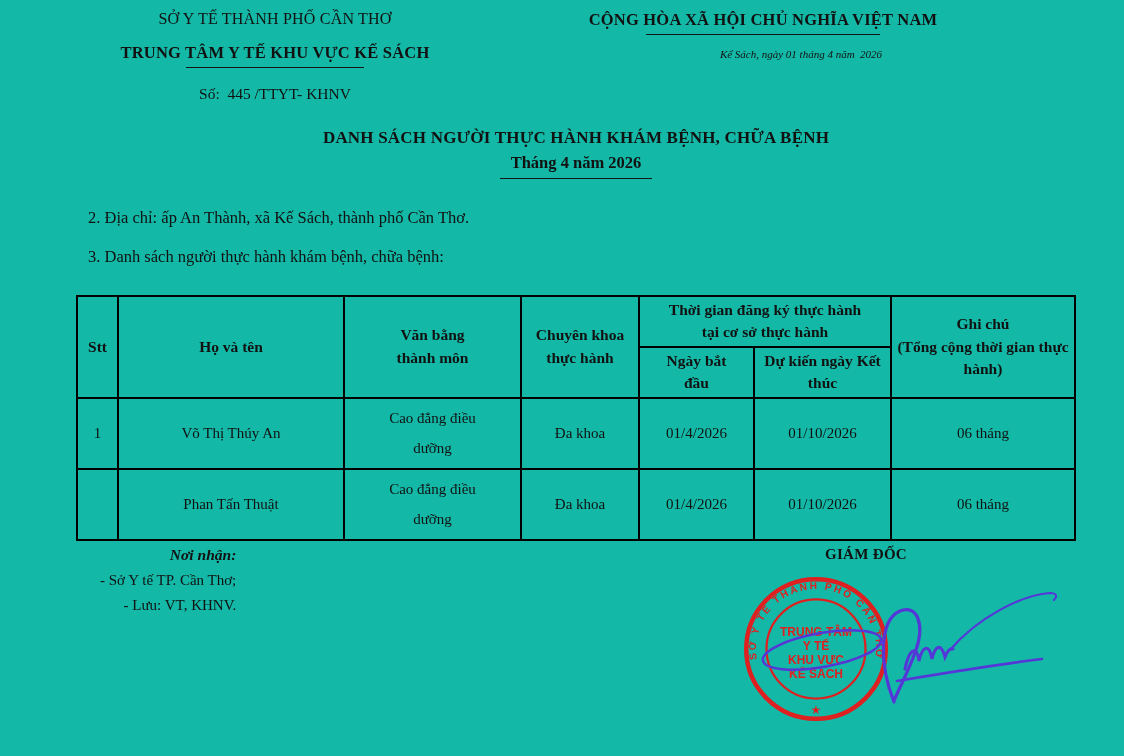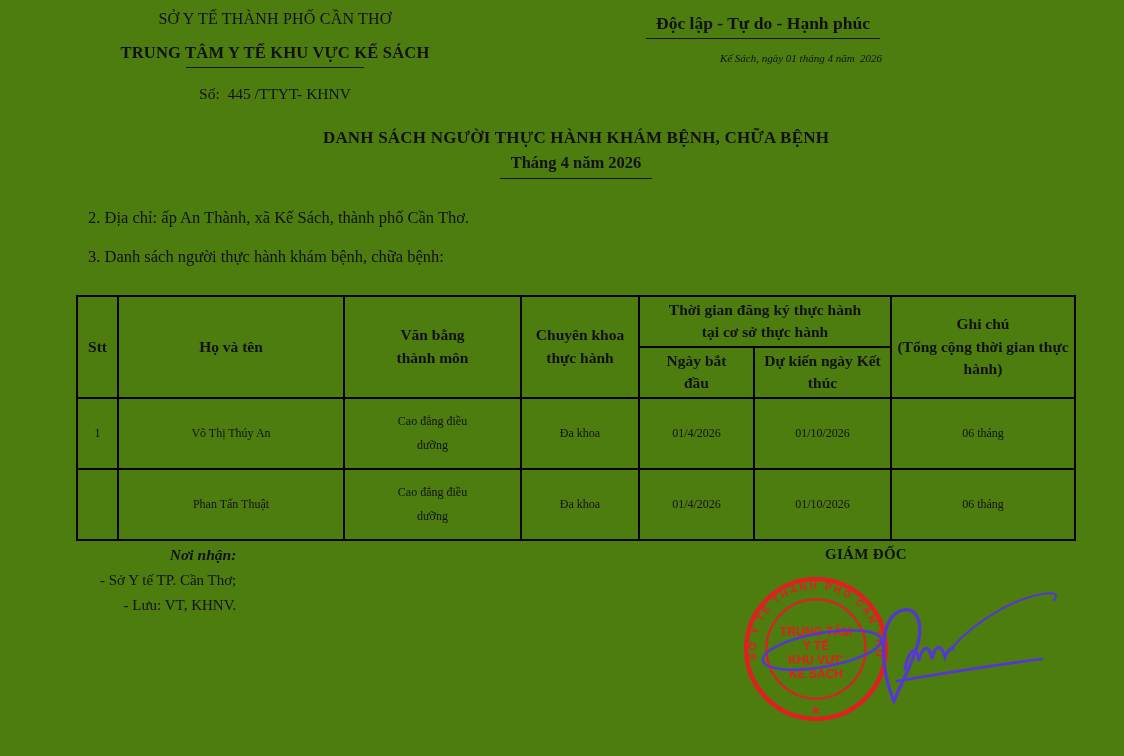--- a/index.html
+++ b/index.html
@@ -1,17 +1,17 @@
 <!DOCTYPE html>
 <html><head>
 <meta charset="utf-8">
 <style>
   html,body{margin:0;padding:0;background:#ffffff;}
   .page{
-    position:relative;width:1124px;height:756px;background:#4d7c0f;overflow:hidden;
+    position:relative;width:1124px;height:756px;background:#14b8a6;overflow:hidden;
     font-family:"Liberation Serif","DejaVu Serif",serif;color:#111;
   }
   .pre{white-space:pre-wrap;}
 
   
   .hdr-left{position:absolute;left:70px;top:10px;width:410px;text-align:center;}
   .hdr-left .l1{font-size:16px;letter-spacing:.2px;}
   .hdr-left .l2{font-size:16.5px;font-weight:bold;margin-top:15px;letter-spacing:.2px;}
   .hdr-left .doc-no{font-size:15.5px;margin-top:17px;}
   .hdr-right{position:absolute;left:553px;top:10px;width:420px;text-align:center;}
@@ -32,21 +32,21 @@
   .paras{position:absolute;left:88px;top:204px;width:990px;}
   .paras p{margin:0 0 11.5px 0;font-size:16.5px;line-height:1.65;white-space:pre-wrap;}
 
   
   table.doc{position:absolute;left:76px;top:295px;width:998px;border-collapse:collapse;table-layout:fixed;}
   table.doc th,table.doc td{border:2px solid #000;padding:2px 3px;text-align:center;vertical-align:middle;}
   table.doc th{font-size:15.5px;font-weight:bold;line-height:1.45;}
   table.doc thead tr.h1{height:46px;}
   table.doc thead tr.h2{height:44px;}
   table.doc tbody tr{height:71px;}
-  table.doc td{font-size:12px;line-height:2.05;}
+  table.doc td{font-size:15px;line-height:2.05;}
   .wrap70{display:inline-block;max-width:72px;}
   .wrap90{display:inline-block;max-width:92px;}
   .wrap95{display:inline-block;max-width:98px;}
   .wrap210{display:inline-block;max-width:212px;}
 
   
   .recipients{position:absolute;left:100px;top:546px;font-size:15px;text-align:right;}
   .recipients .label{font-weight:bold;font-style:italic;font-size:15.5px;margin-bottom:6px;}
   .recipients .line{margin-top:3px;line-height:1.45;}
   .sign-title{position:absolute;left:791px;top:546px;width:150px;text-align:center;font-size:15px;font-weight:bold;letter-spacing:.3px;}
@@ -62,21 +62,21 @@
 <div class="page">
 
   <div class="hdr-left">
     <div class="l1">SỞ Y TẾ THÀNH PHỐ CẦN THƠ</div>
     <div class="l2">TRUNG TÂM Y TẾ KHU VỰC KẾ SÁCH</div>
     <div class="rule rule-left"></div>
     <div class="doc-no pre">Số:  445 /TTYT- KHNV</div>
   </div>
 
   <div class="hdr-right">
-    <div class="l2">Độc lập - Tự do - Hạnh phúc</div>
+    <div class="l1">CỘNG HÒA XÃ HỘI CHỦ NGHĨA VIỆT NAM</div>
     <div class="rule rule-right"></div>
     <div class="dateline pre">Kế Sách, ngày 01 tháng 4 năm  2026</div>
   </div>
 
   <div class="title-block">
     <div class="t1">DANH SÁCH NGƯỜI THỰC HÀNH KHÁM BỆNH, CHỮA BỆNH</div>
     <div class="t2">Tháng 4 năm 2026</div>
     <div class="rule rule-title"></div>
   </div>
 

